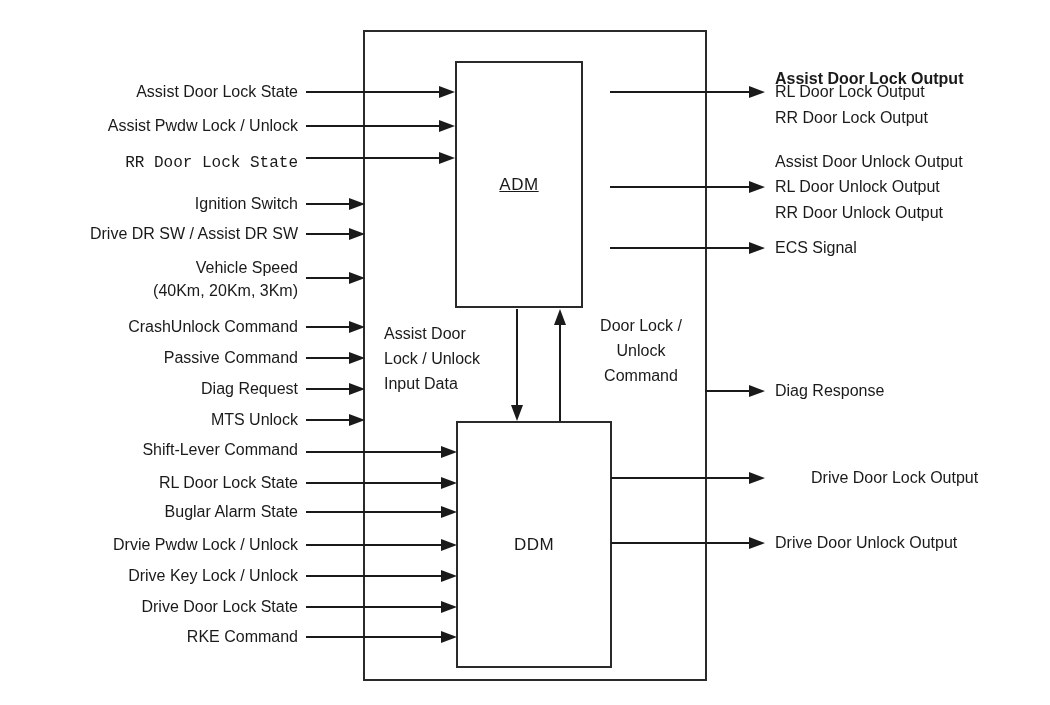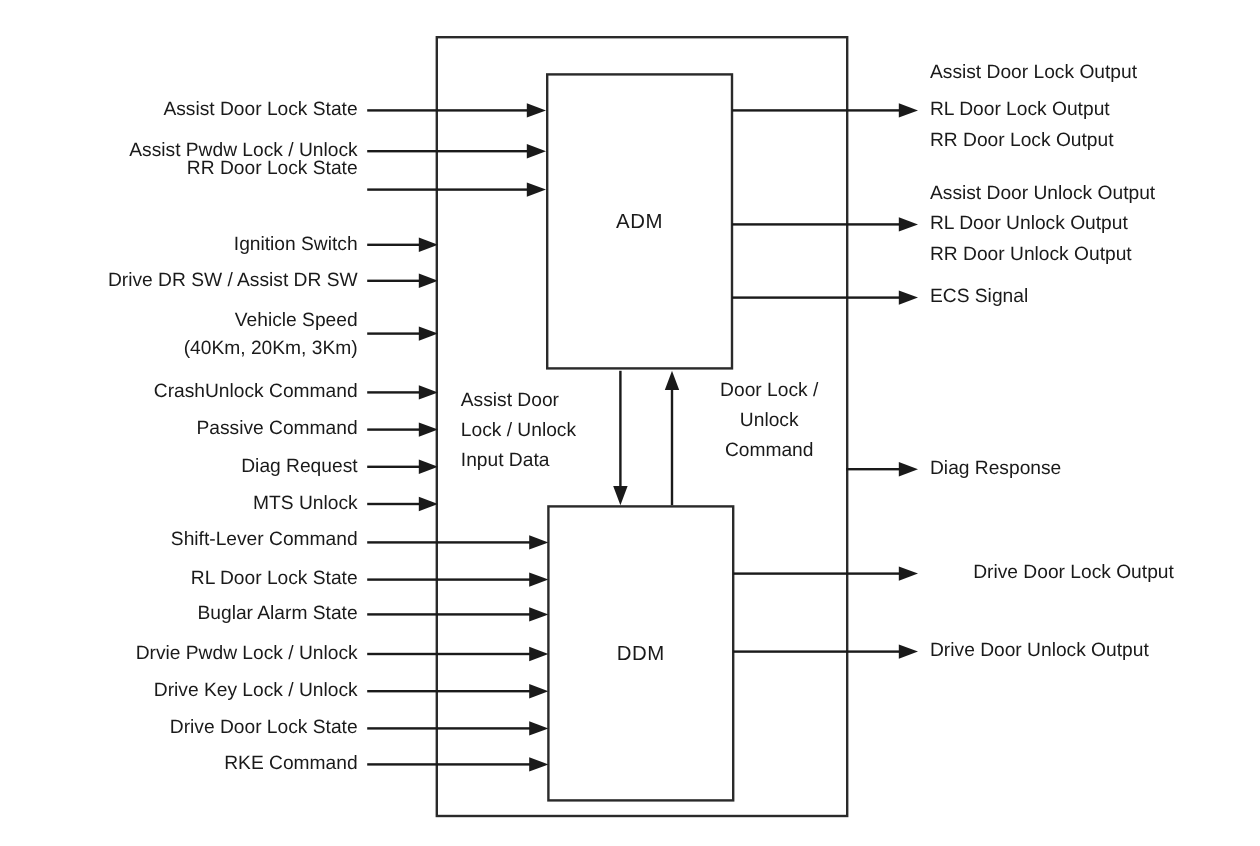--- a/index.html
+++ b/index.html
@@ -40,30 +40,30 @@
   .arr-u{position:absolute;width:0;height:0;
     border-bottom:16px solid #1a1a1a;
     border-left:6px solid transparent;border-right:6px solid transparent;}
 </style>
 </head>
 <body>
 
 <div class="canvas">
 
   <div class="box" style="left:363px;top:30px;width:344px;height:651px;"></div>
-  <div class="box module" style="left:455px;top:61px;width:156px;height:247px;">
+  <div class="box module" style="left:455px;top:61px;width:128px;height:247px;text-decoration:underline;">
     <span>ADM</span>
   </div>
   <div class="box module" style="left:456px;top:421px;width:156px;height:247px;">
     <span>DDM</span>
   </div>
 
   <div class="lbl in-lbl" style="top:81px;">Assist Door Lock State</div>
   <div class="lbl in-lbl" style="top:115px;">Assist Pwdw Lock / Unlock</div>
-  <div class="lbl in-lbl" style="top:130px;">RR Door Lock State</div>
+  <div class="lbl in-lbl" style="top:152px;font-family:Liberation Mono, monospace;">RR Door Lock State</div>
   <div class="lbl in-lbl" style="top:193px;">Ignition Switch</div>
   <div class="lbl in-lbl" style="top:223px;">Drive DR SW / Assist DR SW</div>
   <div class="lbl in-lbl" style="top:256px;line-height:23px;"><span style="display:block;">Vehicle Speed</span><span style="display:block;">(40Km, 20Km, 3Km)</span></div>
   <div class="lbl in-lbl" style="top:316px;">CrashUnlock Command</div>
   <div class="lbl in-lbl" style="top:347px;">Passive Command</div>
   <div class="lbl in-lbl" style="top:378px;">Diag Request</div>
   <div class="lbl in-lbl" style="top:409px;">MTS Unlock</div>
   <div class="lbl in-lbl" style="top:439px;">Shift-Lever Command</div>
   <div class="lbl in-lbl" style="top:472px;">RL Door Lock State</div>
   <div class="lbl in-lbl" style="top:501px;">Buglar Alarm State</div>
@@ -129,21 +129,21 @@
   <div class="arr-u" style="left:554px;top:309px;"></div>
   <div class="vline" style="left:559px;top:324px;height:97px;"></div>
 
   <div class="lbl" style="left:384px;top:321px;line-height:25px;width:125px;">Assist Door
 Lock / Unlock
 Input Data</div>
   <div class="lbl" style="left:576px;top:313px;line-height:25px;width:130px;text-align:center;">Door Lock /
 Unlock
 Command</div>
 
-  <div class="lbl out-lbl" style="top:50px;">Assist Door Lock Output</div>
+  <div class="lbl out-lbl" style="top:68px;font-weight:bold;">Assist Door Lock Output</div>
   <div class="lbl out-lbl" style="top:81px;">RL Door Lock Output</div>
   <div class="lbl out-lbl" style="top:107px;">RR Door Lock Output</div>
   <div class="lbl out-lbl" style="top:151px;">Assist Door Unlock Output</div>
   <div class="lbl out-lbl" style="top:176px;">RL Door Unlock Output</div>
   <div class="lbl out-lbl" style="top:202px;">RR Door Unlock Output</div>
   <div class="lbl out-lbl" style="top:237px;text-align:right;">ECS Signal</div>
   <div class="lbl out-lbl" style="top:380px;">Diag Response</div>
   <div class="lbl out-lbl" style="top:467px;margin-left:36px;">Drive Door Lock Output</div>
   <div class="lbl out-lbl" style="top:532px;text-align:center;">Drive Door Unlock Output</div>
 

